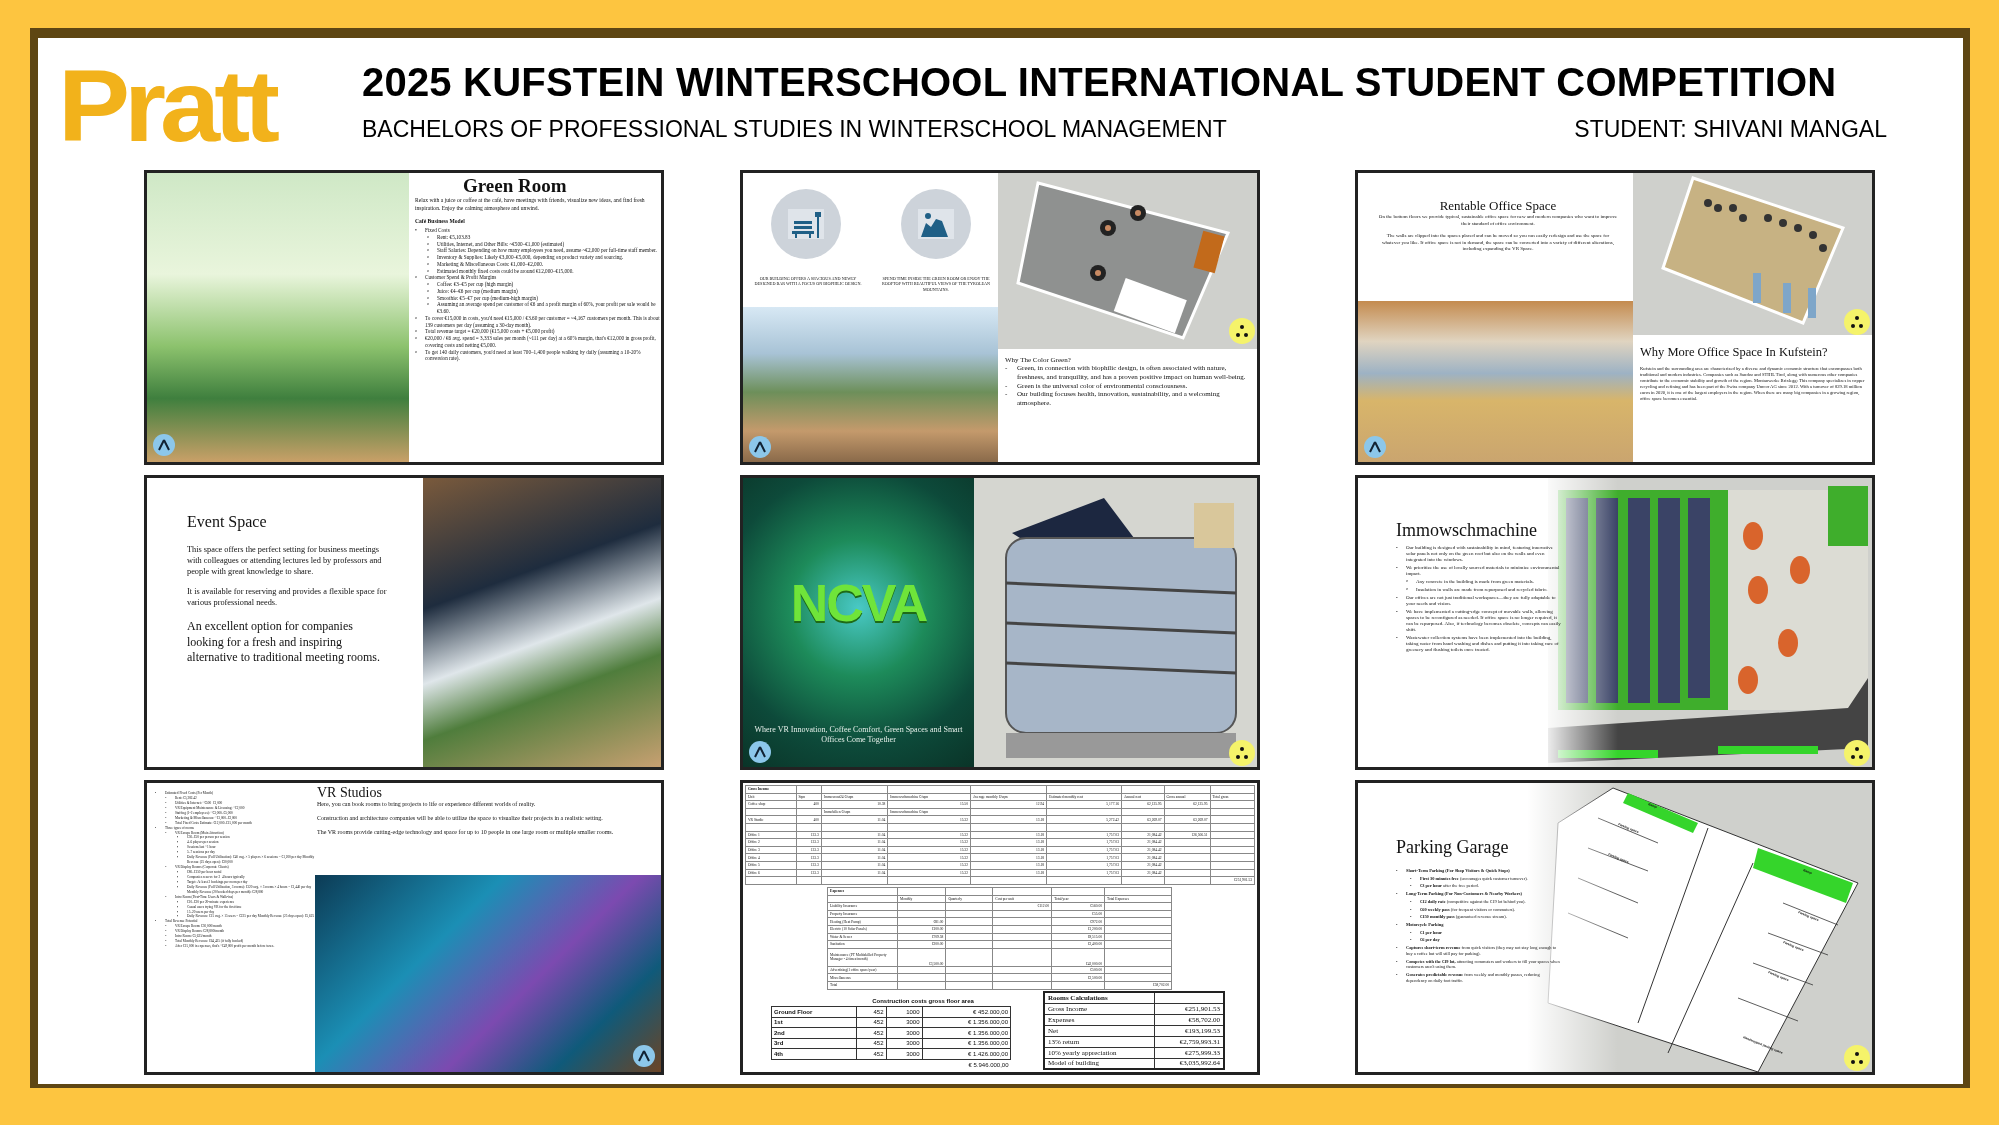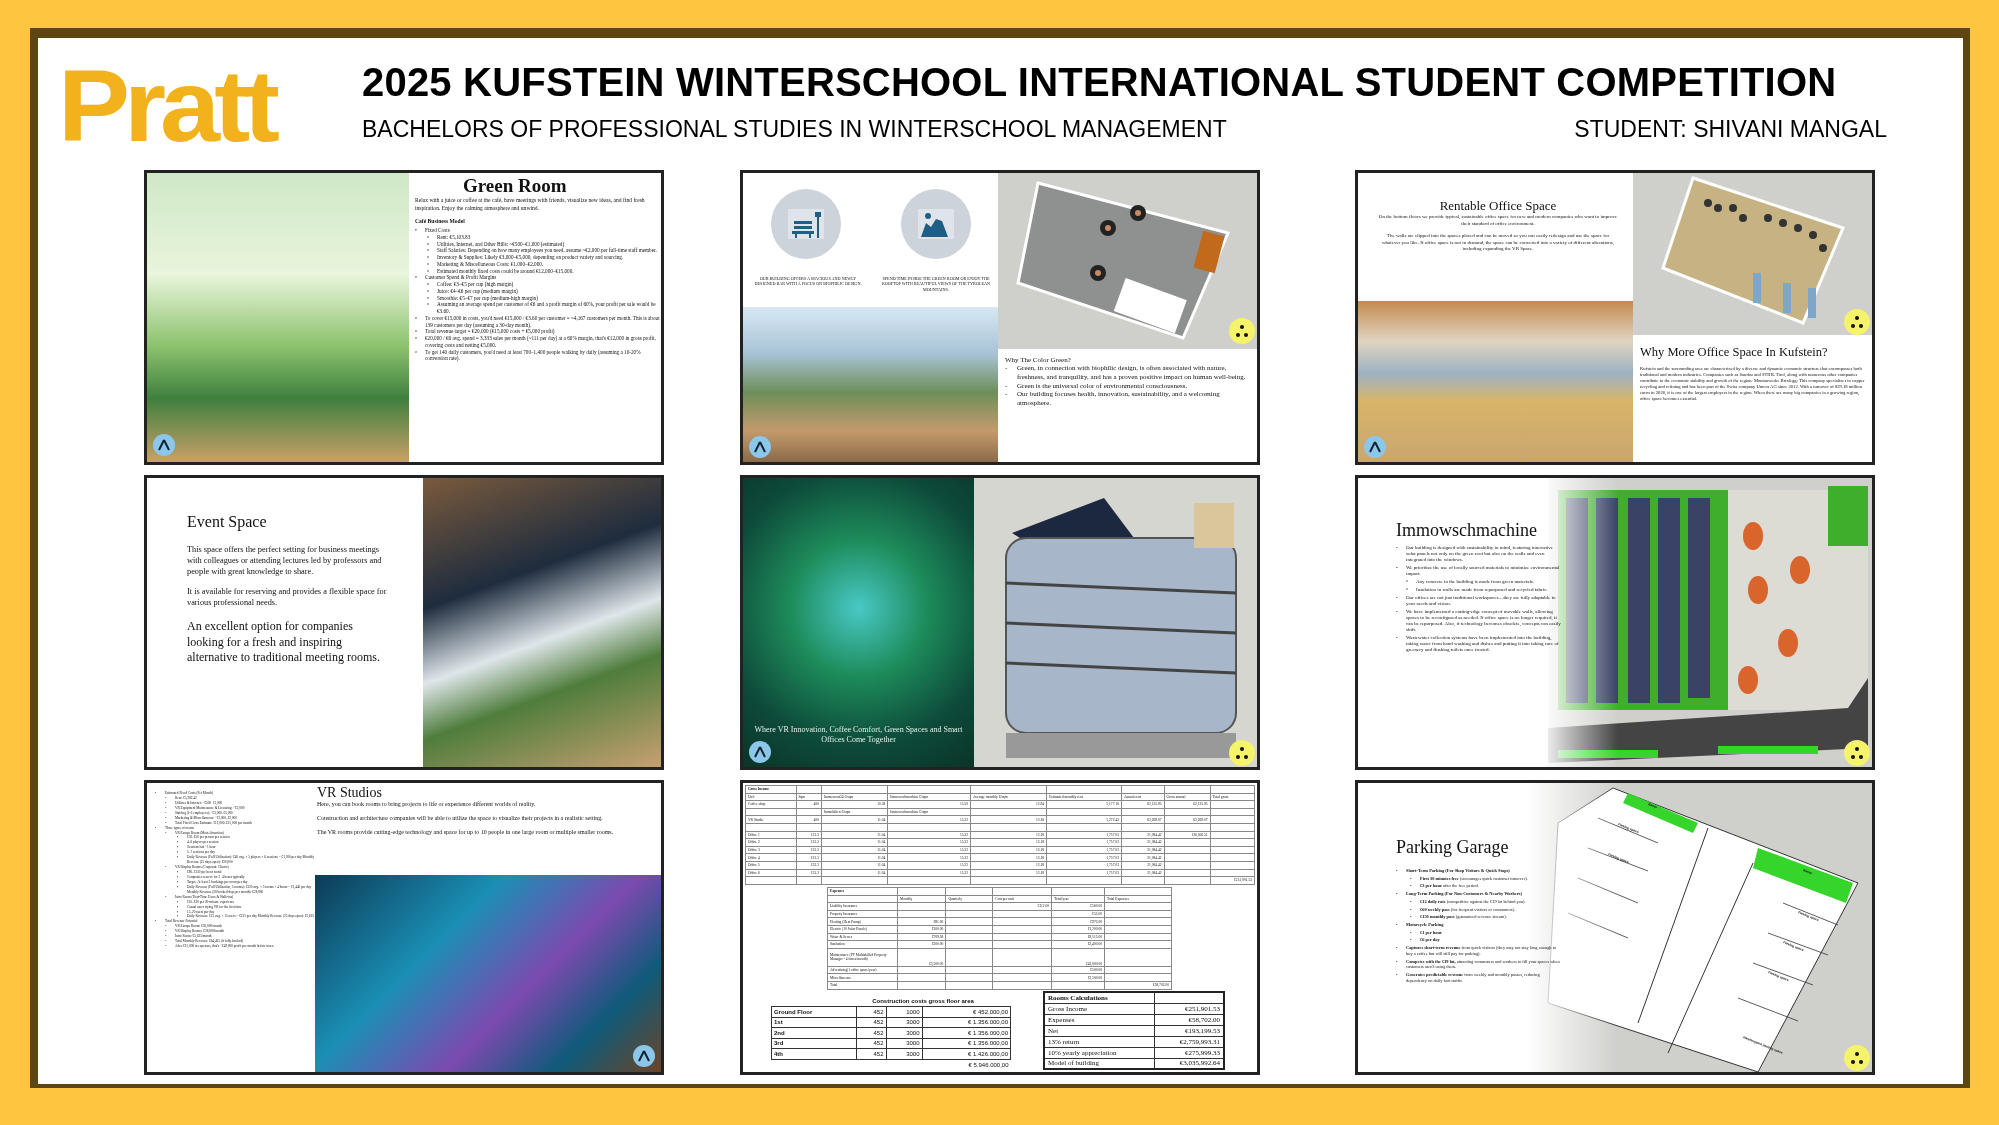--- a/index.html
+++ b/index.html
@@ -215,20 +215,21 @@
     <h2 class="pt" style="font-size:16px;">Event Space</h2>
     <p class="t" style="font-size:8.3px;line-height:1.3;margin-top:14px;">This space offers the perfect setting for business meetings with colleagues or attending lectures led by professors and people with great knowledge to share.</p>
     <p class="t" style="font-size:8.3px;line-height:1.3;margin-top:10px;">It is available for reserving and provides a flexible space for various professional needs.</p>
     <p class="t" style="font-size:12px;line-height:1.3;margin-top:10px;">An excellent option for companies looking for a fresh and inspiring alternative to traditional meeting rooms.</p>
   </div>
   <div class="abs img-event" style="left:276px;top:0;width:238px;height:289px;"></div>
 </div>
 
 <div class="panel p5">
   <div class="abs img-ncva" style="left:0;top:0;width:231px;height:289px;">
+    <div class="abs" style="left:0;top:95px;width:231px;text-align:center;font-family:'Liberation Sans',sans-serif;font-weight:700;font-size:52px;color:#6fe43a;letter-spacing:-2px;text-shadow:0 2px 0 #1e6a17;">NCVA</div>
     <div class="abs t" style="left:10px;top:247px;width:211px;text-align:center;color:#e6f0ea;font-size:8px;line-height:1.25;">Where VR Innovation, Coffee Comfort, Green Spaces and Smart Offices Come Together</div>
   </div>
   <div class="badge-blue" style="left:6px;top:263px;">
       <svg width="12" height="12" viewBox="0 0 12 12">
         <path d="M6 1 L11 11 M6 1 L1 11" stroke="#123" stroke-width="2" fill="none"></path>
       </svg>
     </div>
   <div class="abs img-building" style="left:231px;top:0;width:283px;height:289px;">
     <svg width="283" height="289" viewBox="0 0 283 289">
       <path d="M38 55 L130 20 L160 60 L70 75 Z" fill="#1c2740"></path>

